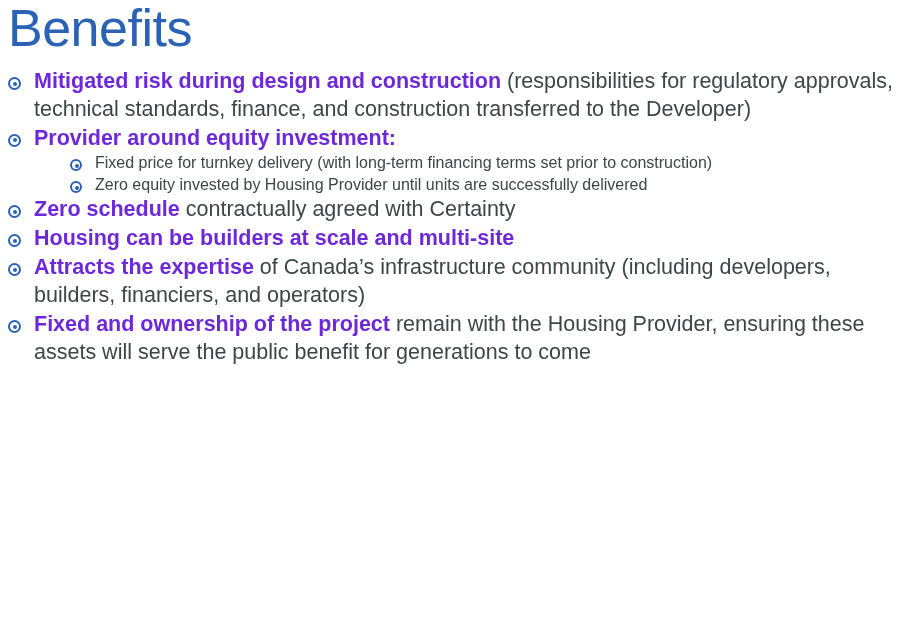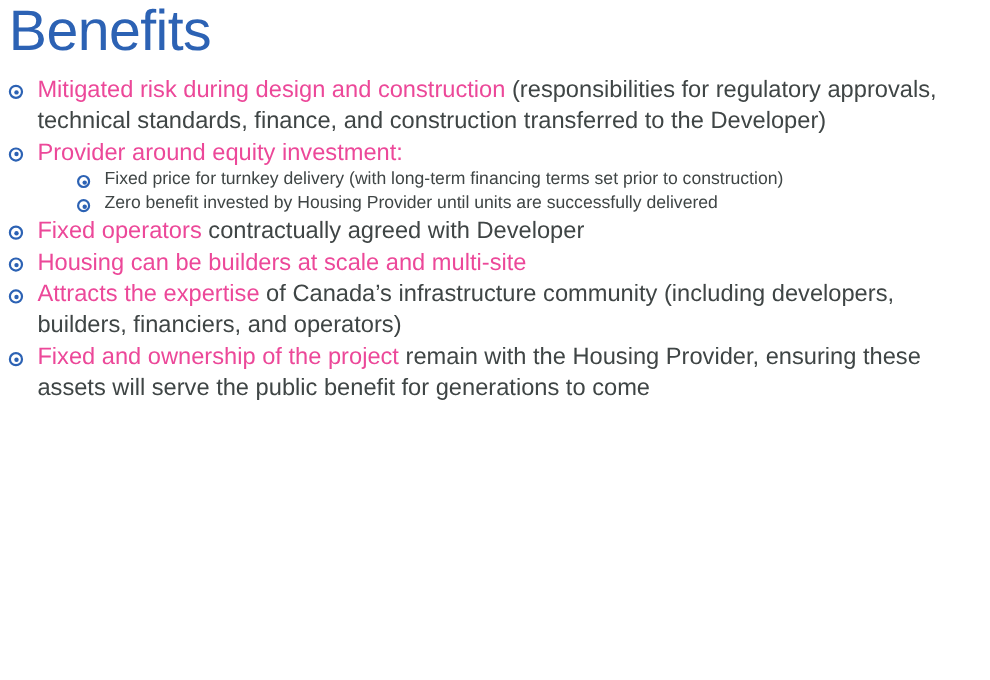--- a/index.html
+++ b/index.html
@@ -74,22 +74,22 @@
     background: #2c62b4;
     border-radius: 50%;
   }
   li.sub .bullet {
     left: 2px;
     top: 0.40em;
     width: 12px;
     height: 12px;
   }
   .strong {
-    font-weight: normal;
-    color: #ec4899;
+    font-weight: bold;
+    color: #6d28d9;
   }
   .rest {
     font-weight: normal;
   }
   .line-text {
     display: inline;
   }
 </style>
 </head>
 <body>
@@ -108,28 +108,28 @@
     <li class="item">
       <span class="bullet"></span>
       <span class="line-text"><span class="strong">Provider around equity investment:</span><span class="rest"></span></span>
       <ul class="level2">
         <li class="item sub">
           <span class="bullet"></span>
           <span class="line-text">Fixed price for turnkey delivery (with long-term financing terms set prior to construction)</span>
         </li>
         <li class="item sub">
           <span class="bullet"></span>
-          <span class="line-text">Zero benefit invested by Housing Provider until units are successfully delivered</span>
+          <span class="line-text">Zero equity invested by Housing Provider until units are successfully delivered</span>
         </li>
       </ul>
     </li>
 
     <li class="item">
       <span class="bullet"></span>
-      <span class="line-text"><span class="strong">Fixed operators</span><span class="rest"> contractually agreed with Developer</span></span>
+      <span class="line-text"><span class="strong">Zero schedule</span><span class="rest"> contractually agreed with Certainty</span></span>
     </li>
 
     <li class="item">
       <span class="bullet"></span>
       <span class="line-text"><span class="strong">Housing can be builders at scale and multi-site</span><span class="rest"></span></span>
     </li>
 
     <li class="item">
       <span class="bullet"></span>
       <span class="line-text"><span class="strong">Attracts the expertise</span><span class="rest"> of Canada’s infrastructure community (including developers, builders, financiers, and operators)</span></span>

